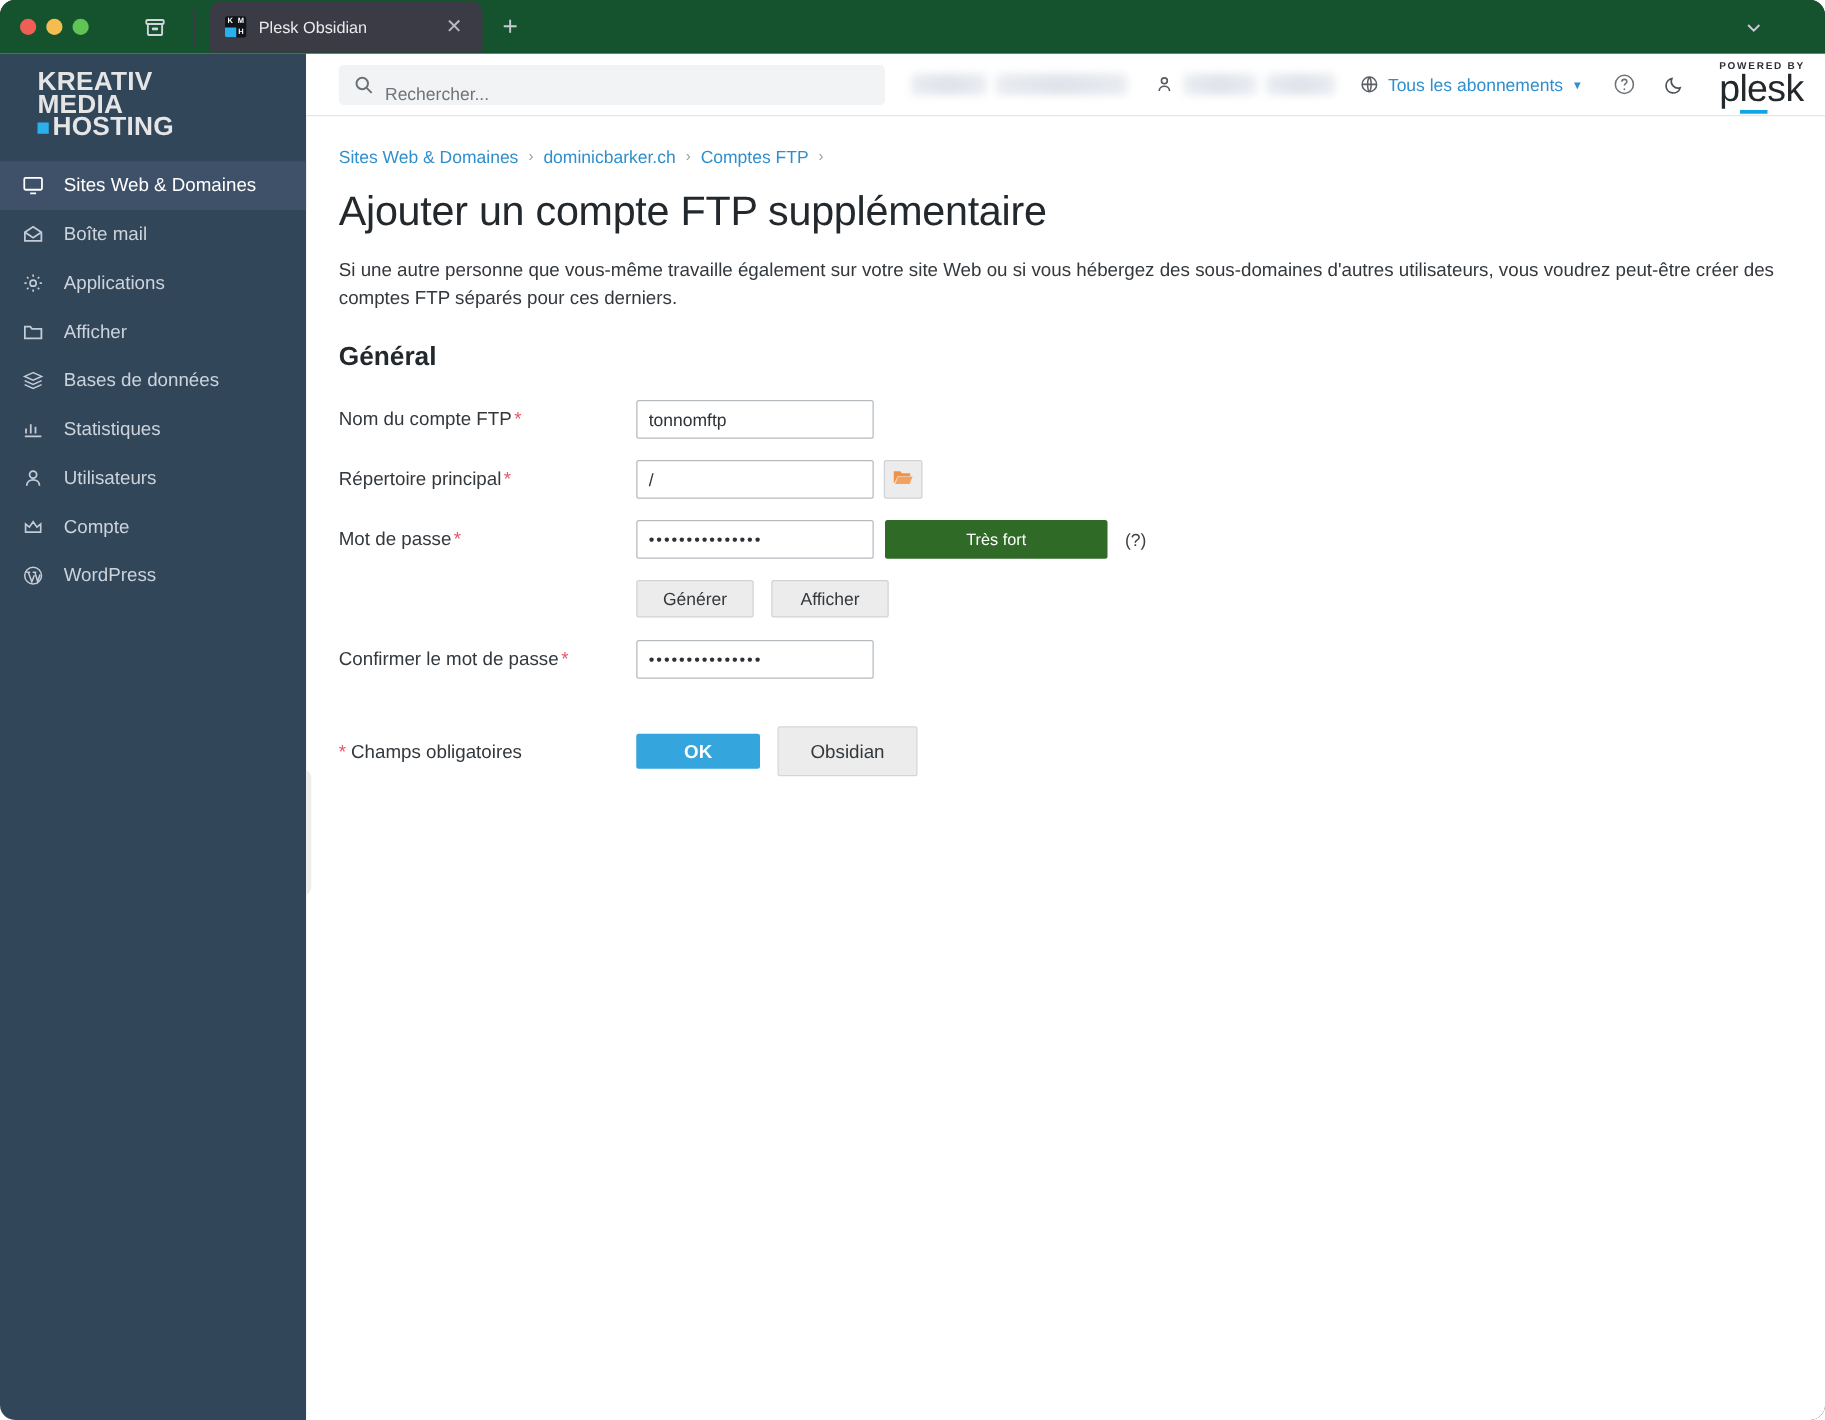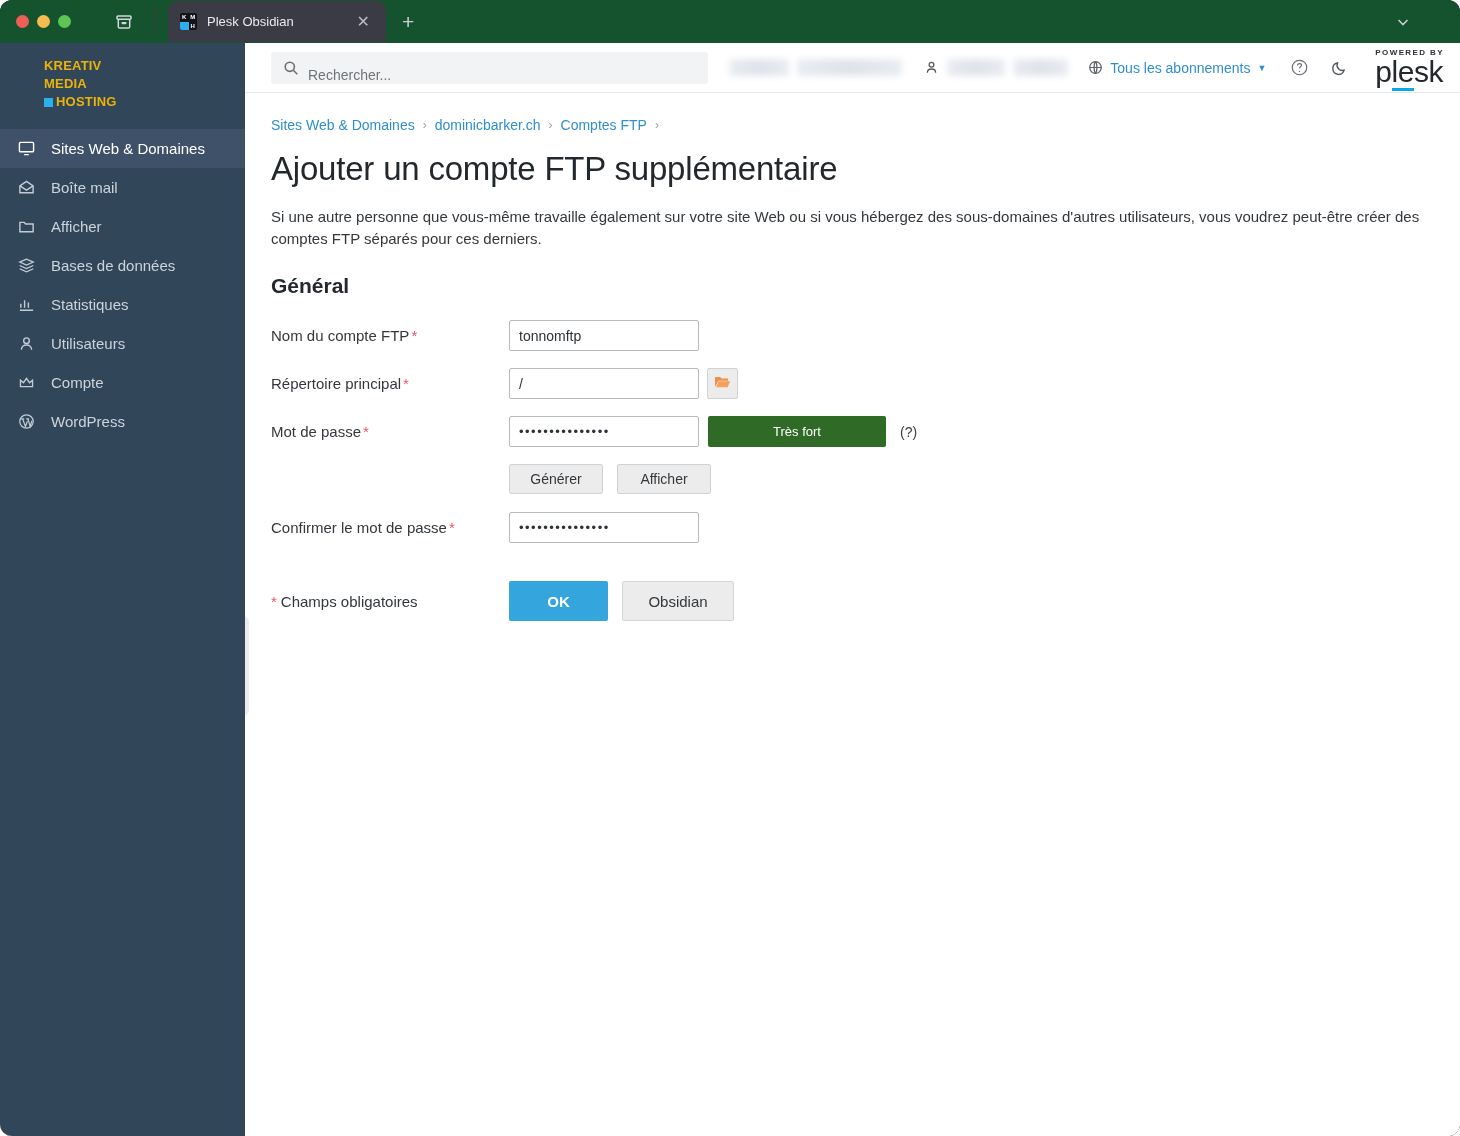--- a/index.html
+++ b/index.html
@@ -76,24 +76,24 @@
     overflow: hidden;
   }
 
   
   .sidebar {
     width: 245px; flex: 0 0 245px;
     background: #32465a;
     display: flex; flex-direction: column;
   }
   .brand {
-    padding: 14px 0 14px 44px;
-    color: #eab308;
+    padding: 14px 0 14px 30px;
+    color: #e5e5e5;
     font-weight: bold;
-    font-size: 13px;
+    font-size: 21px;
     letter-spacing: 0.2px;
     line-height: 18px;
   }
   .brand .row3 { display: flex; align-items: center; }
   .brand .sq { width: 9px; height: 9px; background: #2bb0ee; margin-right: 3px; display:inline-block; }
 
   .navlist { margin-top: 4px; }
   .navitem {
     display: flex; align-items: center;
     height: 39px; padding-left: 15px;
@@ -219,21 +219,21 @@
     font-size: 14px; color: #33383d;
     font-family: "Liberation Sans", sans-serif;
     display:flex; align-items:center; justify-content:center;
   }
   .pw-actions { display: flex; gap: 14px; margin: 0 0 18px 238px; }
 
   .footer-row { display: flex; align-items: center; margin-top: 38px; }
   .mand { width: 238px; flex: 0 0 238px; font-size: 15px; color: #33383d; }
   .mand .req { margin-right: 4px; margin-left: 0; }
   .btn-ok {
-    width: 99px; height: 40px; background: #35a5dd; color: #fff;
+    width: 99px; height: 28px; background: #35a5dd; color: #fff;
     border: none; border-radius: 2px; font-size: 15px; font-weight: bold;
     font-family: "Liberation Sans", sans-serif;
     display:flex; align-items:center; justify-content:center;
   }
   .btn-cancel {
     width: 112px; height: 40px; margin-left: 14px;
     background: #ececec; border: 1px solid #d3d6d9; border-radius: 2px;
     color: #33383d; font-size: 15px;
     font-family: "Liberation Sans", sans-serif;
     display:flex; align-items:center; justify-content:center;
@@ -313,20 +313,29 @@
         <div class="navitem">
           <span class="nicon">
             <svg width="17" height="17" viewBox="0 0 18 18" fill="none" stroke="currentColor" stroke-width="1.5">
               <path d="M2 7.2v7.3h14V7.2L9 2.6 2 7.2z"></path>
                 <path d="M2 7.2l7 4.6 7-4.6"></path>
             </svg>
           </span>
           <span>Boîte mail</span>
         </div>
 
+        <div class="navitem">
+          <span class="nicon">
+            <svg width="17" height="17" viewBox="0 0 18 18" fill="none" stroke="currentColor" stroke-width="1.4">
+              <circle cx="9" cy="9" r="2.6"></circle>
+              <path d="M9 1.6v1.9M9 14.5v1.9M1.6 9h1.9M14.5 9h1.9M3.8 3.8l1.3 1.3M12.9 12.9l1.3 1.3M14.2 3.8l-1.3 1.3M5.1 12.9l-1.3 1.3"></path>
+            </svg>
+          </span>
+          <span>Applications</span>
+        </div>
 
         <div class="navitem">
           <span class="nicon">
             <svg width="17" height="17" viewBox="0 0 18 18" fill="none" stroke="currentColor" stroke-width="1.5">
               <path d="M2 4.6h4.6l1.4 1.8H16v8.2H2z"></path>
             </svg>
           </span>
           <span>Afficher</span>
         </div>
 

